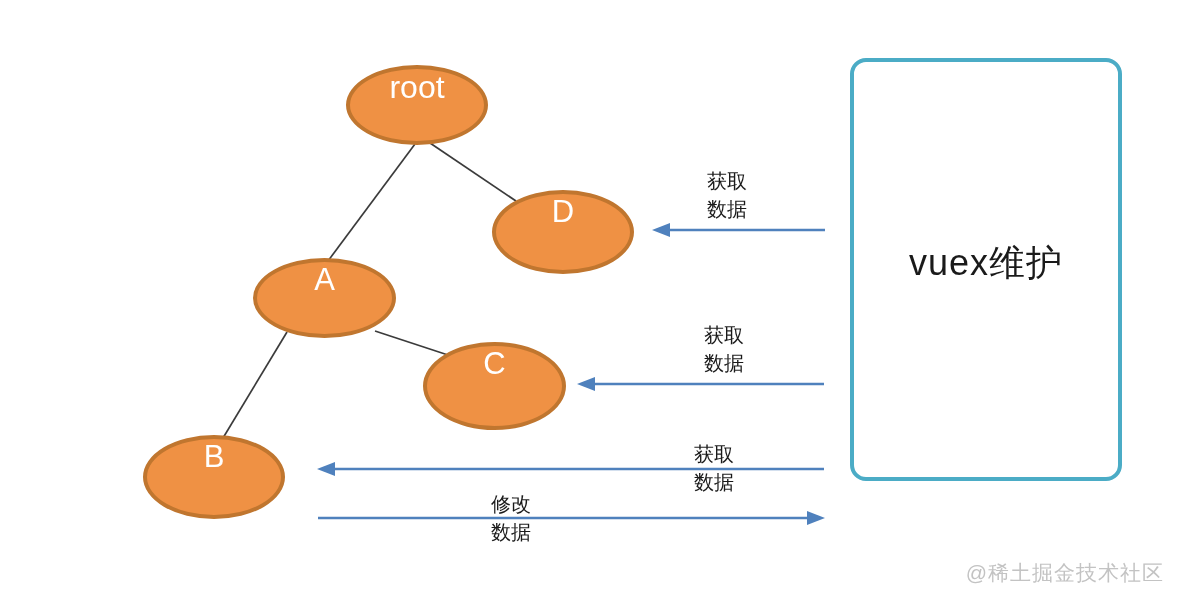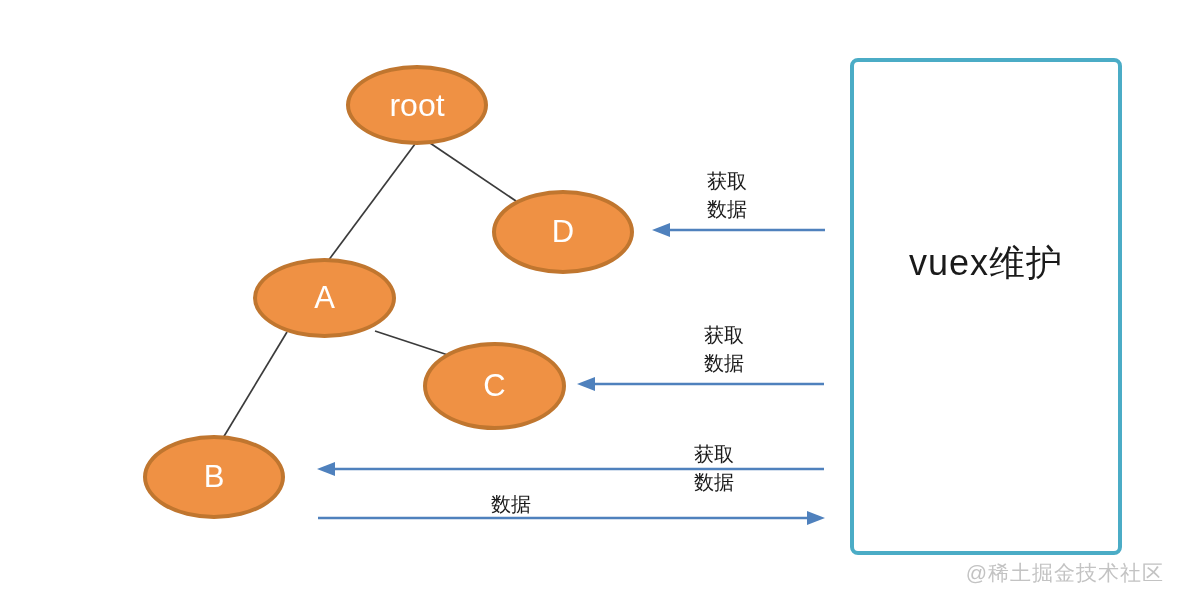--- a/index.html
+++ b/index.html
@@ -28,37 +28,37 @@
     fill: var(--arrow, #4f81bd);
     stroke: none;
   }
   .node {
     position: absolute;
     border-radius: 50%;
     background: var(--node_fill, #ef9144);
     border: 4px solid var(--node_border, #c0762f);
     box-sizing: border-box;
     display: flex;
-    align-items: center;
+    align-items: flex-start;
     justify-content: center;
     color: var(--node_text, #ffffff);
     font-size: 31px;
   }
   .node-root  { left: 346px; top:  65px; width: 142px; height: 80px; font-size: 32px; }
   .node-d     { left: 492px; top: 190px; width: 142px; height: 84px; }
   .node-a     { left: 253px; top: 258px; width: 143px; height: 80px; }
   .node-c     { left: 423px; top: 342px; width: 143px; height: 88px; }
   .node-b     { left: 143px; top: 435px; width: 142px; height: 84px; }
   .store-box {
     position: absolute;
     left: 850px; top: 58px;
-    width: 272px; height: 497px;
+    width: 272px; height: 423px;
     box-sizing: border-box;
     border: 4px solid var(--box_border, #4bacc6);
-    border-radius: 8px;
+    border-radius: 16px;
     background: #ffffff;
   }
   .store-text {
     position: absolute;
     top: 178px; left: 0; right: 0;
     text-align: center;
     color: var(--box_text, #1a1a1a);
     font-size: 36px;
     line-height: 45px;
     letter-spacing: 1px;
@@ -142,18 +142,19 @@
   </div>
   <div class="arrow-label label-fetch-c">
     <span>获取</span>
     <span>数据</span>
   </div>
   <div class="arrow-label label-fetch-b">
     <span>获取</span>
     <span>数据</span>
   </div>
   <div class="arrow-label label-modify">
+    <span>修改</span>
     <span>数据</span>
   </div>
 
   <div class="watermark">@稀土掘金技术社区</div>
 
 </div>
 
 </body></html>

